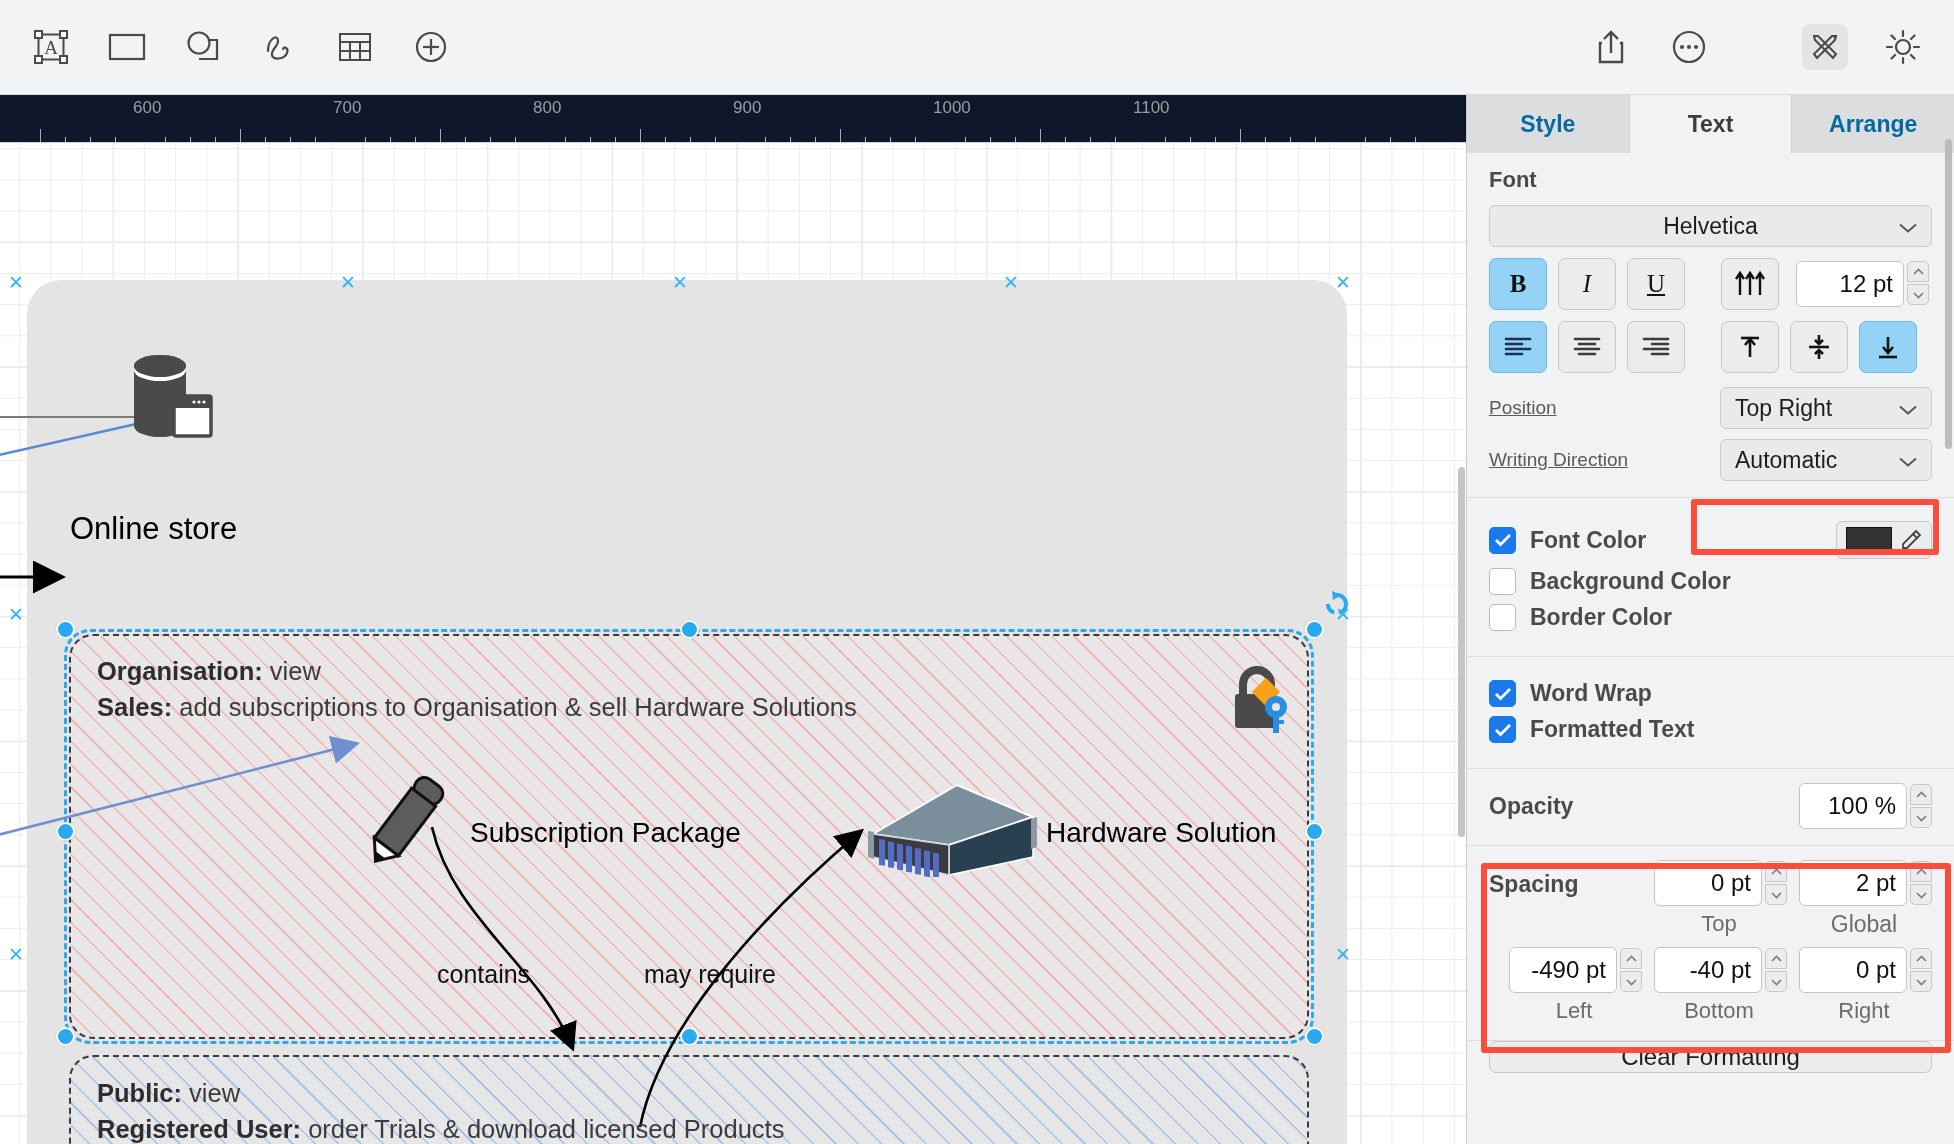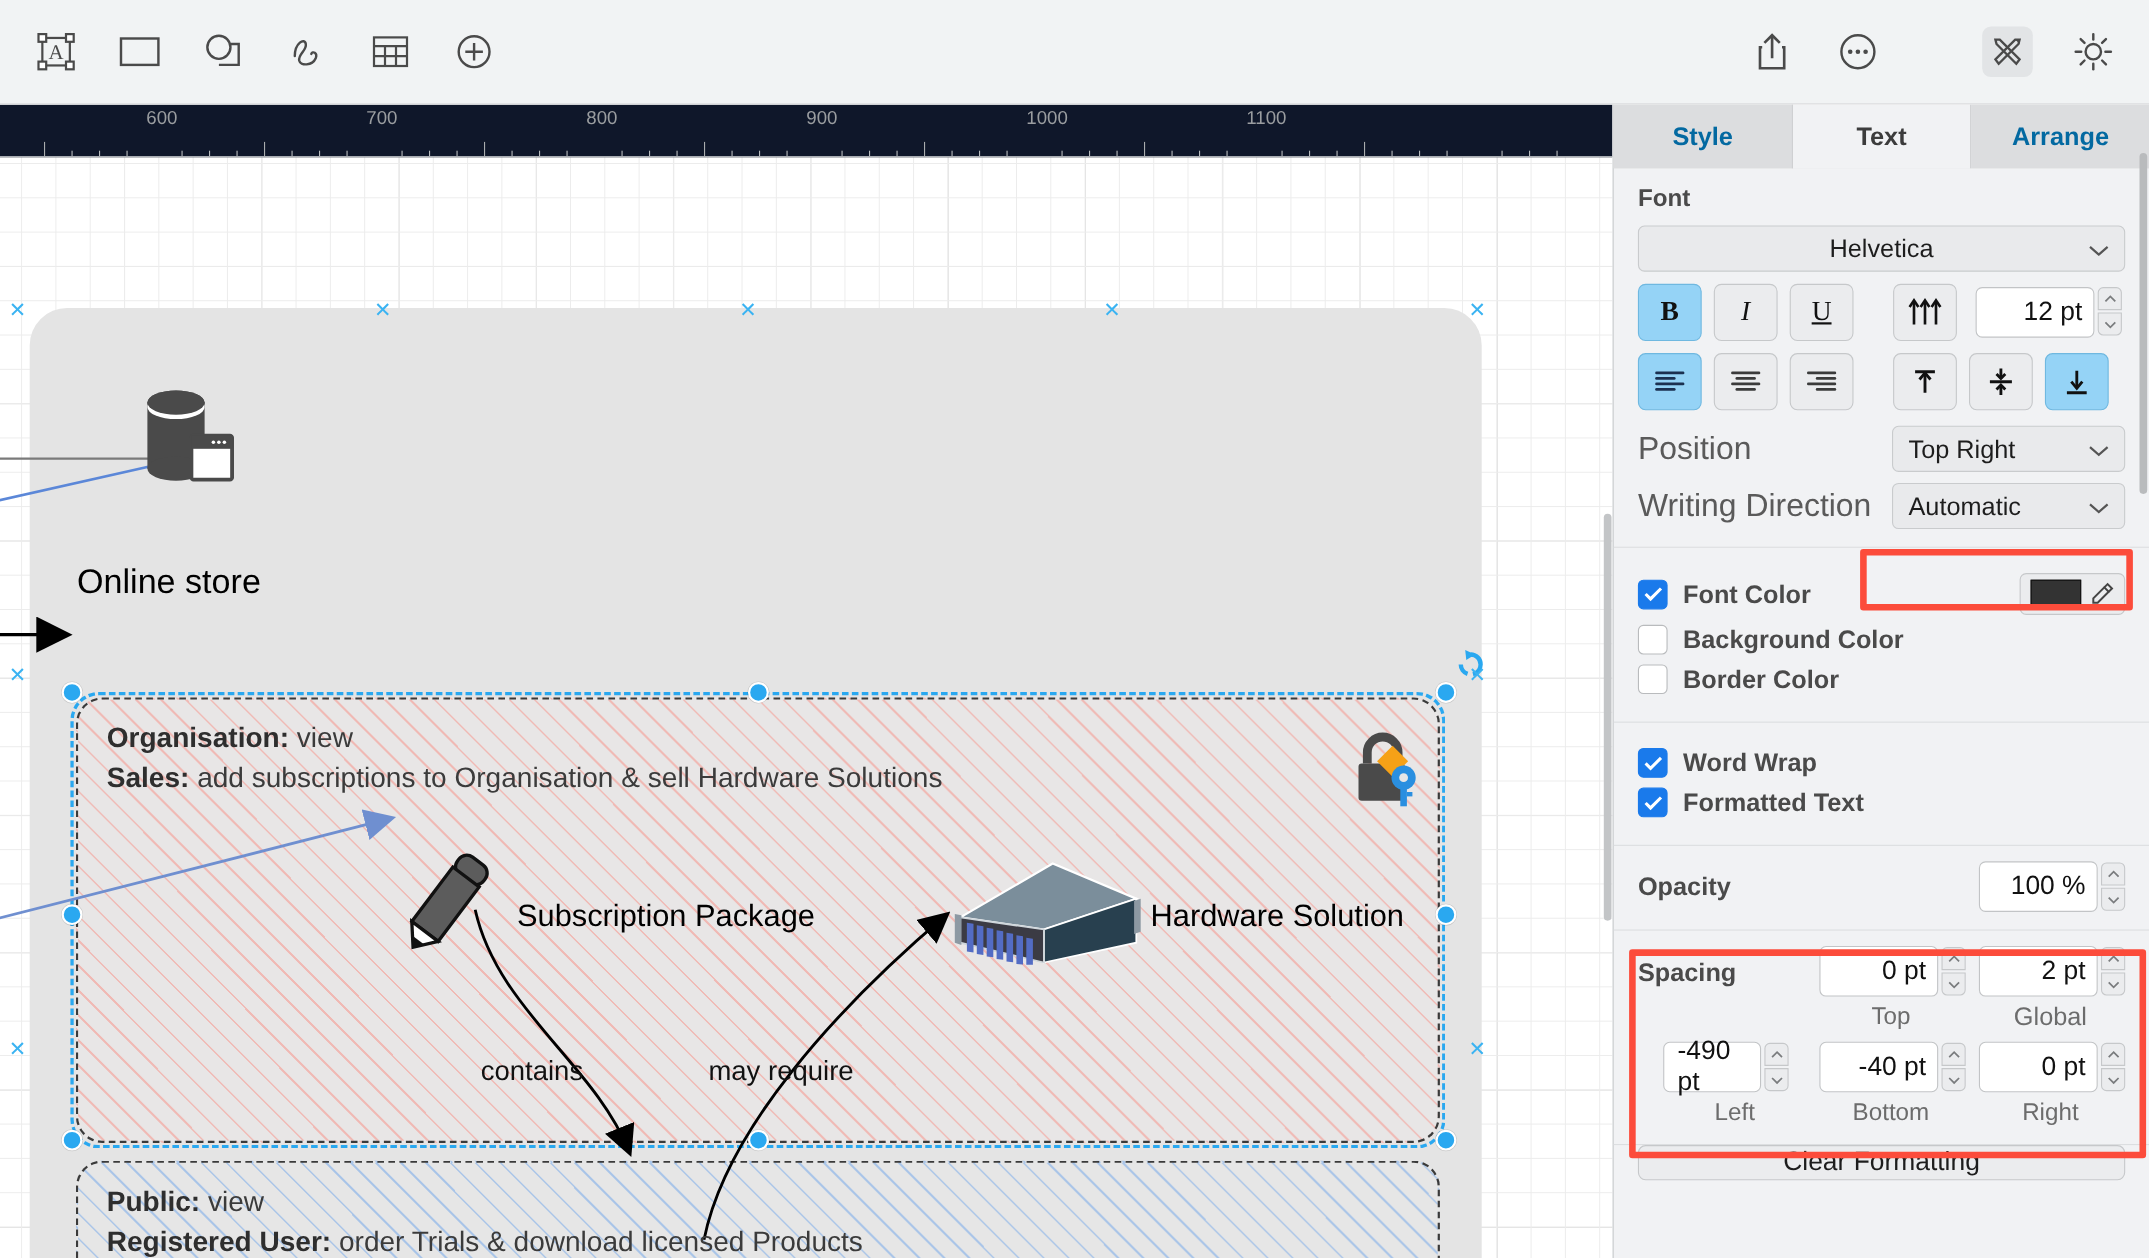--- a/index.html
+++ b/index.html
@@ -191,21 +191,21 @@
   .stepper { display:flex; flex-direction:column; gap:3px; margin-left:3px; }
   .stp {
     width:22px; height:21px; background:#ebecee;
     border:1px solid #c6c8ca;
     display:flex; align-items:center; justify-content:center;
   }
   .stp.up { border-radius:5px 5px 0 0; }
   .stp.dn { border-radius:0 0 5px 5px; margin-top:-1px; }
 
   .row-lbl { display:flex; align-items:center; }
-  .field-label { font-size:29px; color:#5a5a5a; }
+  .field-label { font-size:19px; color:#5a5a5a;text-decoration:underline; }
 
   .chk-row { display:flex; align-items:center; gap:14px; margin:9px 0; }
   .chk {
     width:27px; height:27px; border-radius:5px;
     border:1.5px solid #b9bbbd; background:#fff;
     display:flex; align-items:center; justify-content:center;
   }
   .chk.on { background:#1a7aeb; border-color:#1a7aeb; }
   .chk-lbl { font-size:23px; font-weight:bold; color:#4a4a4a; }
 
@@ -804,21 +804,21 @@
                 </div>
               </div>
               <div style="text-align:center;font-size:23px;color:#6c6c6c;margin-top:5px;width:130px;">Global</div>
             </div>
           </div>
         </div>
 
         <div style="display:flex;gap:12px;margin-top:9px;justify-content:flex-end;">
           <div>
             <div style="display:flex;align-items:center;">
-              <div class="numfield" style="width:89px;padding-left:12px;">
+              <div class="numfield" style="width:108px;padding-left:12px;">
                 <span>-490 pt</span>
               </div>
               <div class="stepper">
                 <div class="stp up">
                     <svg width="11" height="8" viewBox="0 0 11 8">
                       <path d="M1 6 L5.5 1.5 L10 6" fill="none" stroke="#7a7c7e" stroke-width="1.6"></path>
                     </svg>
                   </div>
                 <div class="stp dn">
                     <svg width="11" height="8" viewBox="0 0 11 8">

